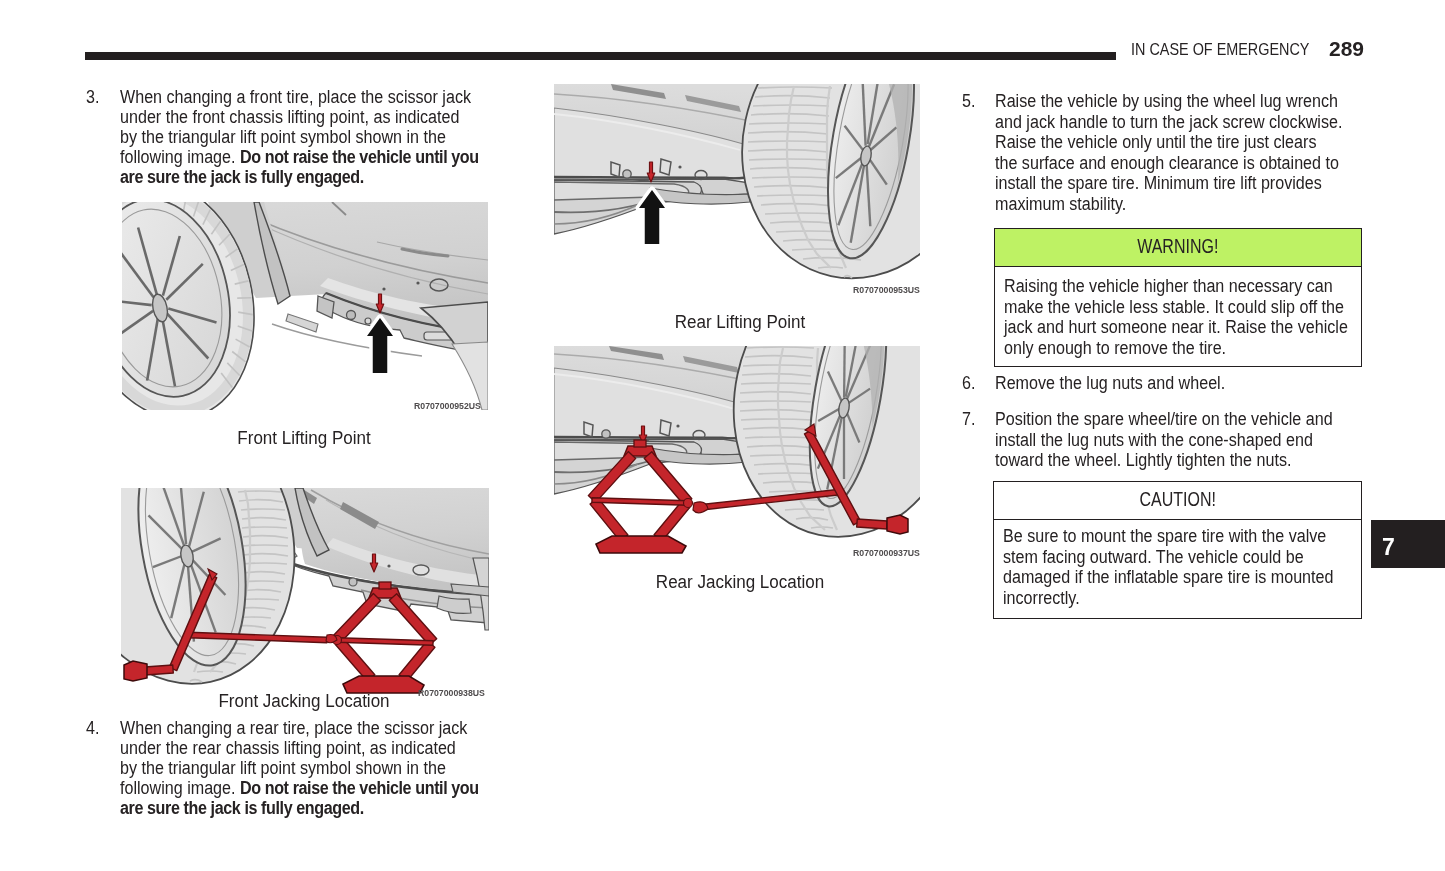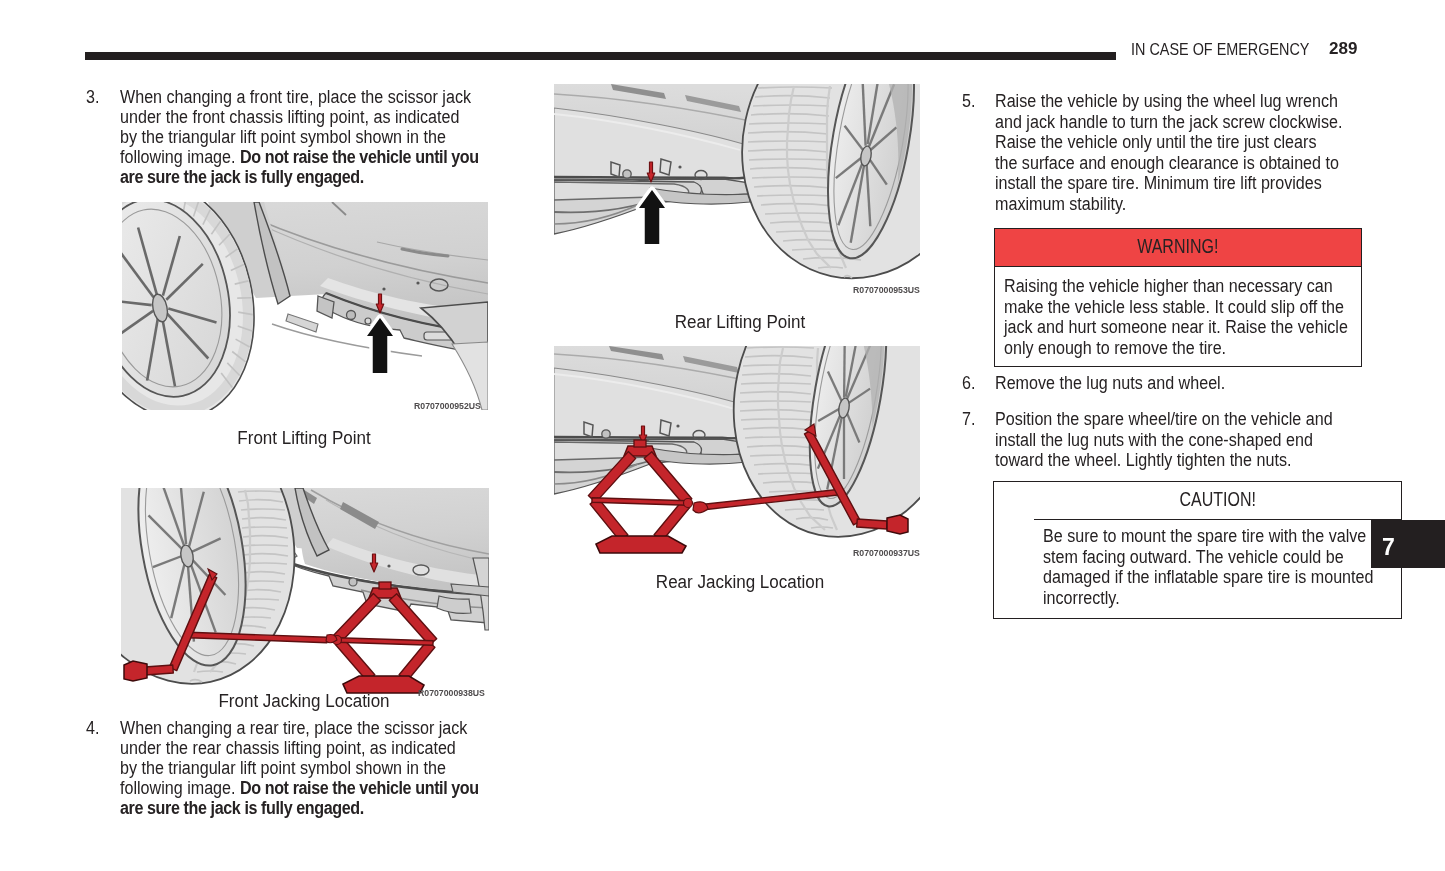--- a/index.html
+++ b/index.html
@@ -1,21 +1,21 @@
 <!DOCTYPE html>
 <html><head>
 <meta charset="utf-8">
 <style>
 html,body{margin:0;padding:0;}
 body{width:1445px;height:871px;position:relative;background:#fff;overflow:hidden;
      font-family:"Liberation Sans",sans-serif;color:#262223;}
 .abs{position:absolute;}
 .tx{font-size:18px;line-height:20.1px;transform:scaleX(0.895);transform-origin:0 0;white-space:nowrap;}
 .hdr{font-size:16.5px;line-height:20px;transform:scaleX(0.873);transform-origin:0 0;white-space:nowrap;}
-.hdr2{font-size:17px;line-height:20px;white-space:nowrap;}
+.hdr2{font-size:21px;line-height:20px;white-space:nowrap;}
 .lh6{line-height:20.6px !important;}
 .num{font-size:18px;line-height:20.1px;transform:scaleX(0.895);transform-origin:0 0;}
 .cap{font-size:18px;line-height:20.1px;transform:scaleX(0.945) translateX(-50%);transform-origin:0 0;white-space:nowrap;}
 b{font-weight:bold;letter-spacing:-0.45px;}
 .boxhead{font-size:20px;line-height:20px;transform:scaleX(0.80);transform-origin:50% 0;white-space:nowrap;}
 </style>
 </head>
 <body>
 
 <div class="abs" style="left:85px;top:52px;width:1031px;height:8px;background:#231f20;"></div>
@@ -394,38 +394,38 @@
 
 <div class="abs num" style="left:962px;top:91px;">5.</div>
 <div class="abs tx lh6" style="left:995px;top:91px;">Raise the vehicle by using the wheel lug wrench<br>
 and jack handle to turn the jack screw clockwise.<br>
 Raise the vehicle only until the tire just clears<br>
 the surface and enough clearance is obtained to<br>
 install the spare tire. Minimum tire lift provides<br>
 maximum stability.</div>
 
 <div class="abs" style="left:994px;top:228px;width:366px;height:137px;border:1px solid #231f20;">
-  <div style="height:37px;background:#ef4444;border-bottom:1px solid #231f20;text-align:center;">
+  <div style="height:37px;background:#bef264;border-bottom:1px solid #231f20;text-align:center;">
     <span class="boxhead" style="display:inline-block;margin-top:7px;">WARNING!</span>
   </div>
   <div class="tx lh6" style="margin:9px 0 0 9px;">Raising the vehicle higher than necessary can<br>
 make the vehicle less stable. It could slip off the<br>
 jack and hurt someone near it. Raise the vehicle<br>
 only enough to remove the tire.</div>
 </div>
 
 <div class="abs num" style="left:962px;top:373px;">6.</div>
 <div class="abs tx" style="left:995px;top:373px;">Remove the lug nuts and wheel.</div>
 
 <div class="abs num" style="left:962px;top:409px;">7.</div>
 <div class="abs tx lh6" style="left:995px;top:409px;">Position the spare wheel/tire on the vehicle and<br>
 install the lug nuts with the cone-shaped end<br>
 toward the wheel. Lightly tighten the nuts.</div>
 
-<div class="abs" style="left:993px;top:481px;width:367px;height:136px;border:1px solid #231f20;padding-left:40px;">
+<div class="abs" style="left:993px;top:481px;width:367px;height:136px;border:1px solid #231f20;">
   <div style="height:37px;background:#ffffff;border-bottom:1px solid #231f20;text-align:center;">
     <span class="boxhead" style="display:inline-block;margin-top:7px;">CAUTION!</span>
   </div>
   <div class="tx lh6" style="margin:6px 0 0 9px;">Be sure to mount the spare tire with the valve<br>
 stem facing outward. The vehicle could be<br>
 damaged if the inflatable spare tire is mounted<br>
 incorrectly.</div>
 </div>
 
 <div class="abs" style="left:1371px;top:520px;width:74px;height:48px;background:#231f20;">

